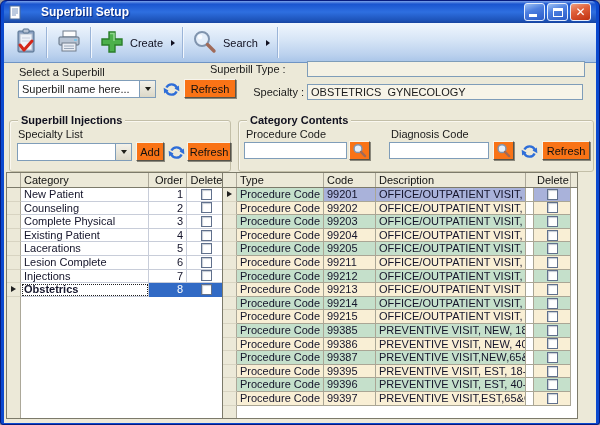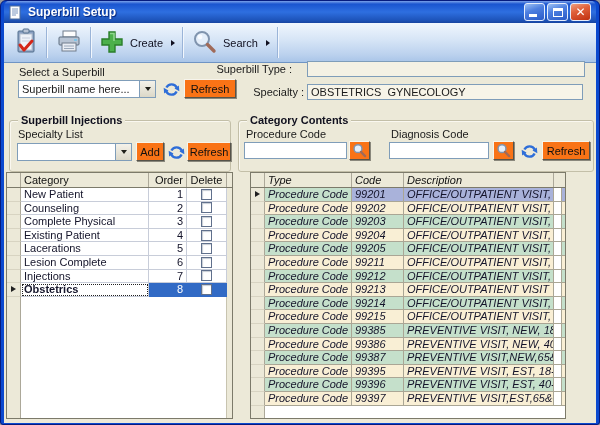--- a/index.html
+++ b/index.html
@@ -2,21 +2,21 @@
 <html><head>
 <meta charset="utf-8">
 <style>
   html,body{margin:0;padding:0;background:#9a9a9a;font-family:"Liberation Sans",sans-serif;}
   *{box-sizing:border-box;}
   .window{position:relative;width:600px;height:425px;background:#0b49cf;border:1px solid #051b7e;
     border-radius:6px 6px 3px 3px;padding:0 3px 3px 3px;overflow:hidden;}
   
   .titlebar{height:22px;display:flex;align-items:center;padding:0 5px 0 4px;border-radius:5px 5px 0 0;
     background:linear-gradient(180deg,#7ba2ea 0%,#1a55d0 14%,#2e6fe0 50%,#1e55bc 85%,#1644a0 100%);}
-  .titlebar .title{color:#fff;font-weight:bold;font-size:12px;margin-left:5px;text-shadow:1px 1px 1px #00227a;flex:1;
+  .titlebar .title{color:#fff;font-weight:bold;font-size:12px;margin-left:18px;text-shadow:1px 1px 1px #00227a;flex:1;
     white-space:nowrap;overflow:hidden;}
   .appicon{width:15px;height:15px;display:inline-block;}
   .tbtns{display:flex;gap:2px;}
   .tbtn{width:21px;height:18px;border:1px solid #e6eefc;border-radius:3px;position:relative;cursor:default;
     background:linear-gradient(160deg,#9cc0f4 0%,#4d7fe0 40%,#2a5bc8 100%);}
   .tbtn.close{background:linear-gradient(160deg,#f0a080 0%,#e0603a 40%,#c03010 100%);}
   .glyph-min{position:absolute;left:4px;bottom:3px;width:8px;height:3px;background:#fff;}
   .glyph-max{position:absolute;left:5px;top:4px;width:10px;height:9px;border:1px solid #fff;border-top:3px solid #fff;}
   .glyph-x{position:absolute;left:0;top:1px;width:100%;text-align:center;color:#fff;font-weight:bold;font-size:12px;
     font-family:"DejaVu Sans",sans-serif;}
@@ -160,21 +160,21 @@
         <path d="M3.2 6.2 A5.4 5.4 0 0 1 13 6.4" fill="none" stroke="#2f6ed8" stroke-width="2.2"></path>
         <polygon points="14.9,4.2 15.4,9.6 10.8,7.1" fill="#2f6ed8"></polygon>
         <path d="M12.8 9.8 A5.4 5.4 0 0 1 3 9.6" fill="none" stroke="#2f6ed8" stroke-width="2.2"></path>
         <polygon points="1.1,11.8 0.6,6.4 5.2,8.9" fill="#2f6ed8"></polygon>
       </svg>
     </div>
     <div class="btn" style="left:180px;top:56px;width:52px;height:19px;">
       <span>Refresh</span>
     </div>
 
-    <div class="lbl" style="left:206px;top:40px;width:82px;text-align:right;">Superbill Type :</div>
+    <div class="lbl" style="left:206px;top:40px;width:82px;">Superbill Type :</div>
     <div class="tbox" style="left:303px;top:38px;width:278px;height:16px;"></div>
     <div class="lbl" style="left:218px;top:63px;width:82px;text-align:right;">Specialty :</div>
     <div class="tbox" style="left:303px;top:61px;width:276px;height:16px;background:#f7f4e8;">OBSTETRICS  GYNECOLOGY</div>
 
     <div class="group" style="left:5px;top:97px;width:222px;height:52px;">
       <span class="gtitle">Superbill Injections</span>
     </div>
     <div class="lbl" style="left:14px;top:105px;">Specialty List</div>
     <div class="combo" style="left:13px;top:120px;width:115px;height:18px;">
       <span class="cval"></span>
@@ -300,21 +300,21 @@
             </div>
             <div class="gc focus-cell" style="width: 128px;">Obstetrics</div>
             <div class="gc sel-blue" style="width: 38px; text-align: right;">8</div>
             <div class="gc cell-center sel-blue" style="width: 40px;">
               <span class="chk"></span>
             </div>
           </div>
         </div>
     </div>
 
-    <div class="grid con" style="left:246px;top:149px;width:316px;height:247px;font-style:italic;">
+    <div class="grid con" style="left:218px;top:149px;width:356px;height:247px;">
       <div class="rowhdr-strip"></div>
       <div class="ghead" id="con-head">
           <div class="hc" style="width: 14px;"></div>
           <div class="hc" style="width: 87px;">Type</div>
           <div class="hc" style="width: 52px;">Code</div>
           <div class="hc" style="width: 150px;">Description</div>
           <div class="hc noline" style="width: 8px;"></div>
           <div class="hc" style="width: 37px; text-align: center;">Delete</div>
         </div>
       <div id="con-rows">

